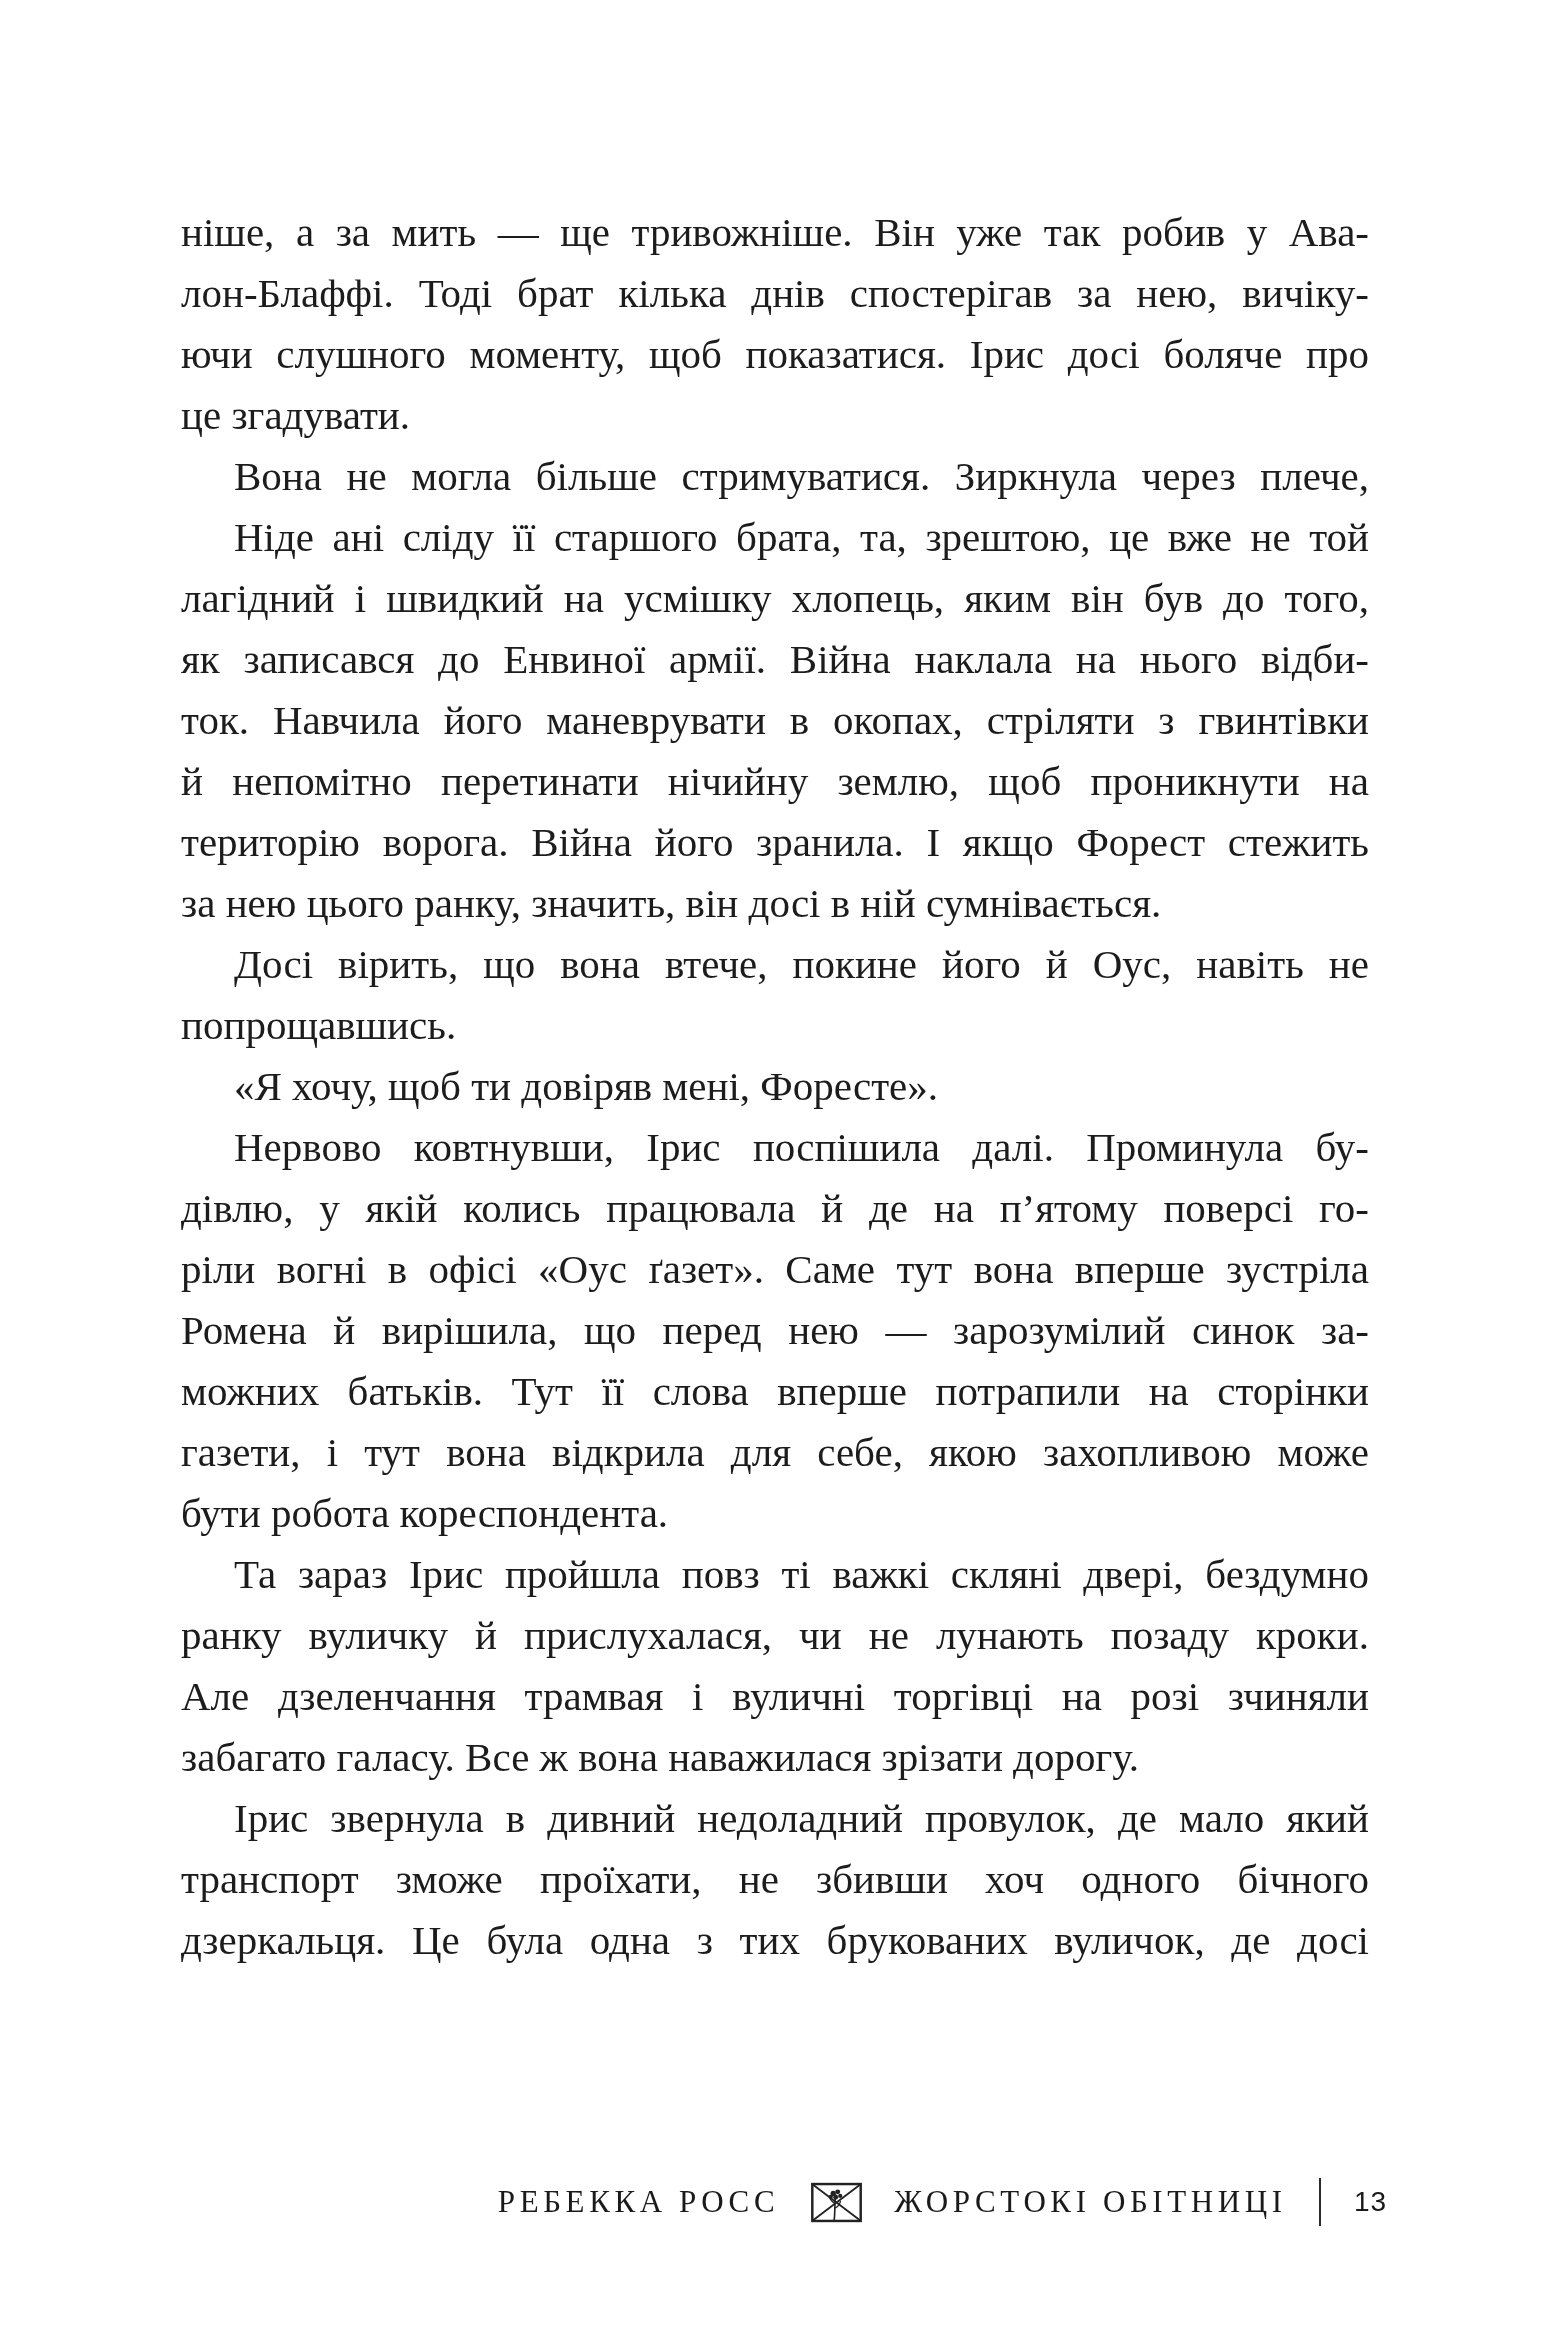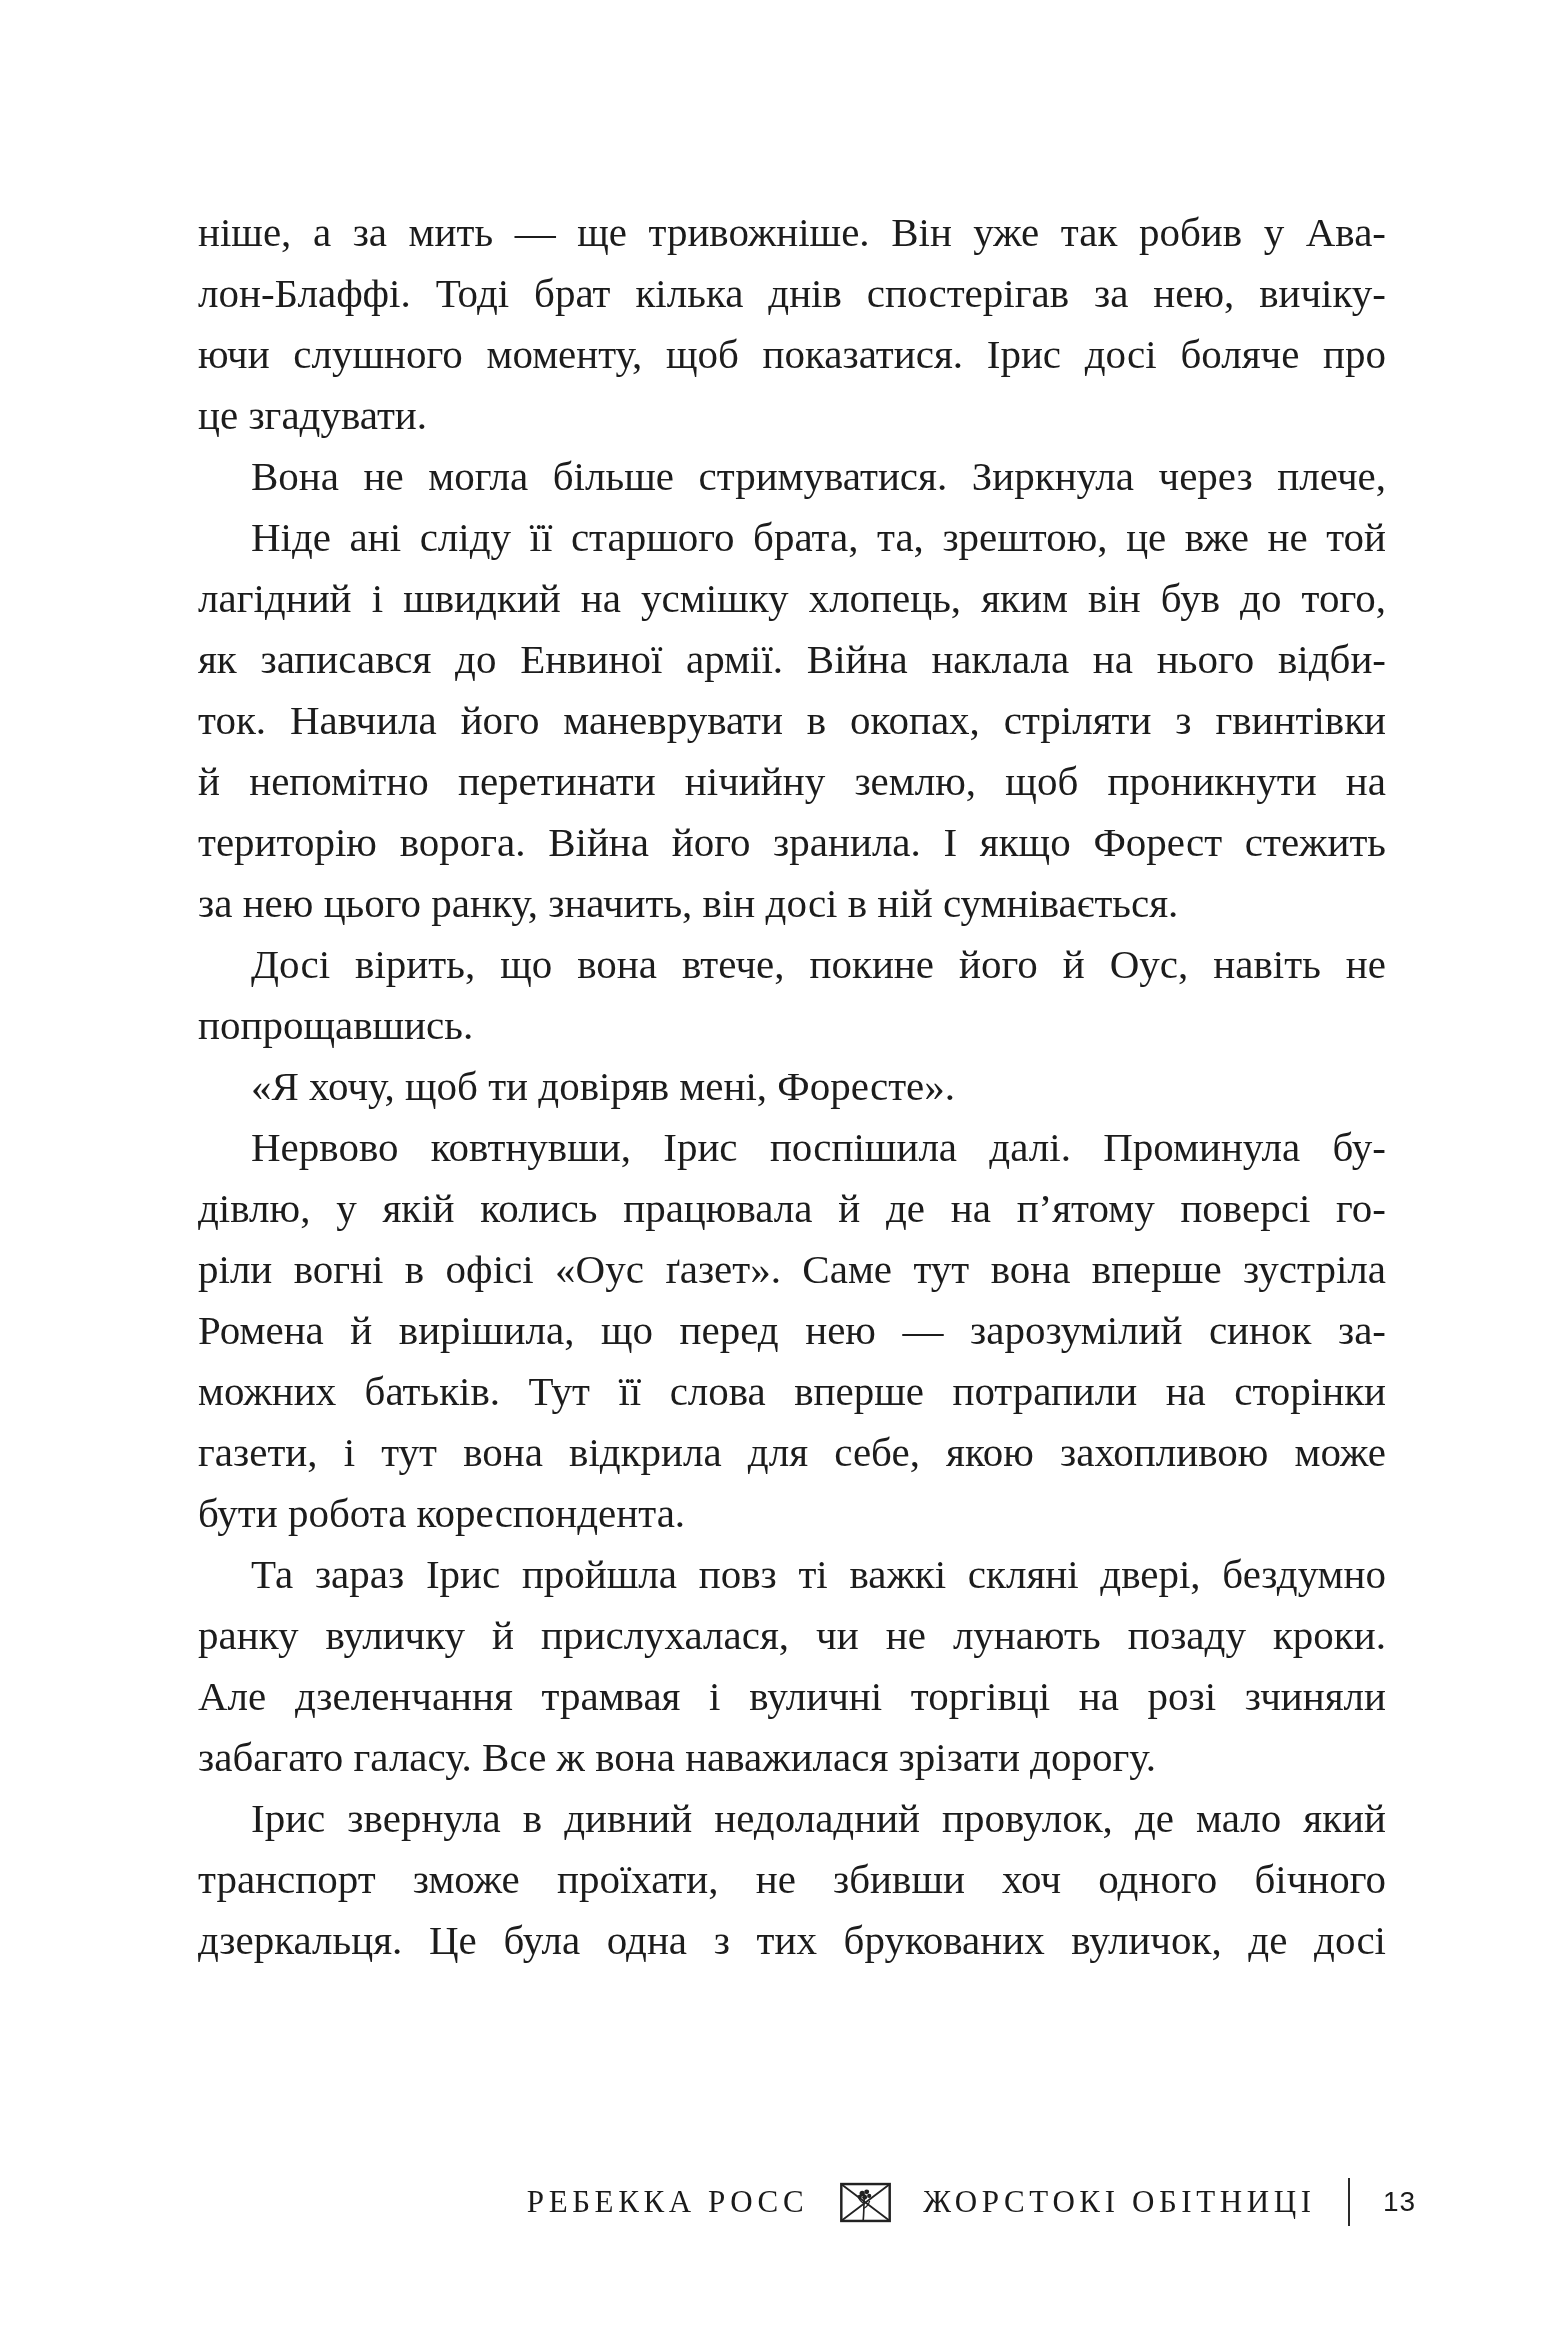--- a/index.html
+++ b/index.html
@@ -12,41 +12,41 @@
     width: 1561px;
     height: 2338px;
     margin: 0 auto;
     background: #ffffff;
     font-family: "Liberation Serif", "DejaVu Serif", serif;
     color: #1c1c1c;
     overflow: hidden;
   }
   .text-block {
     position: absolute;
-    left: 198px;
+    left: 181px;
     top: 202px;
     width: 1188px;
     font-size: 41px;
     line-height: 61px;
   }
   .jl {
     text-align: justify;
     text-align-last: justify;
   }
   .jl.last {
     text-align-last: left;
   }
   .jl.indent {
     text-indent: 53px;
   }
   .it {
   }
   .footer {
     position: absolute;
-    right: 145px;
+    right: 174px;
     top: 2178px;
     display: flex;
     align-items: center;
     gap: 31px;
     color: #1a1a1a;
   }
   .footer .cap {
     font-size: 31px;
     letter-spacing: 4.6px;
     white-space: nowrap;

